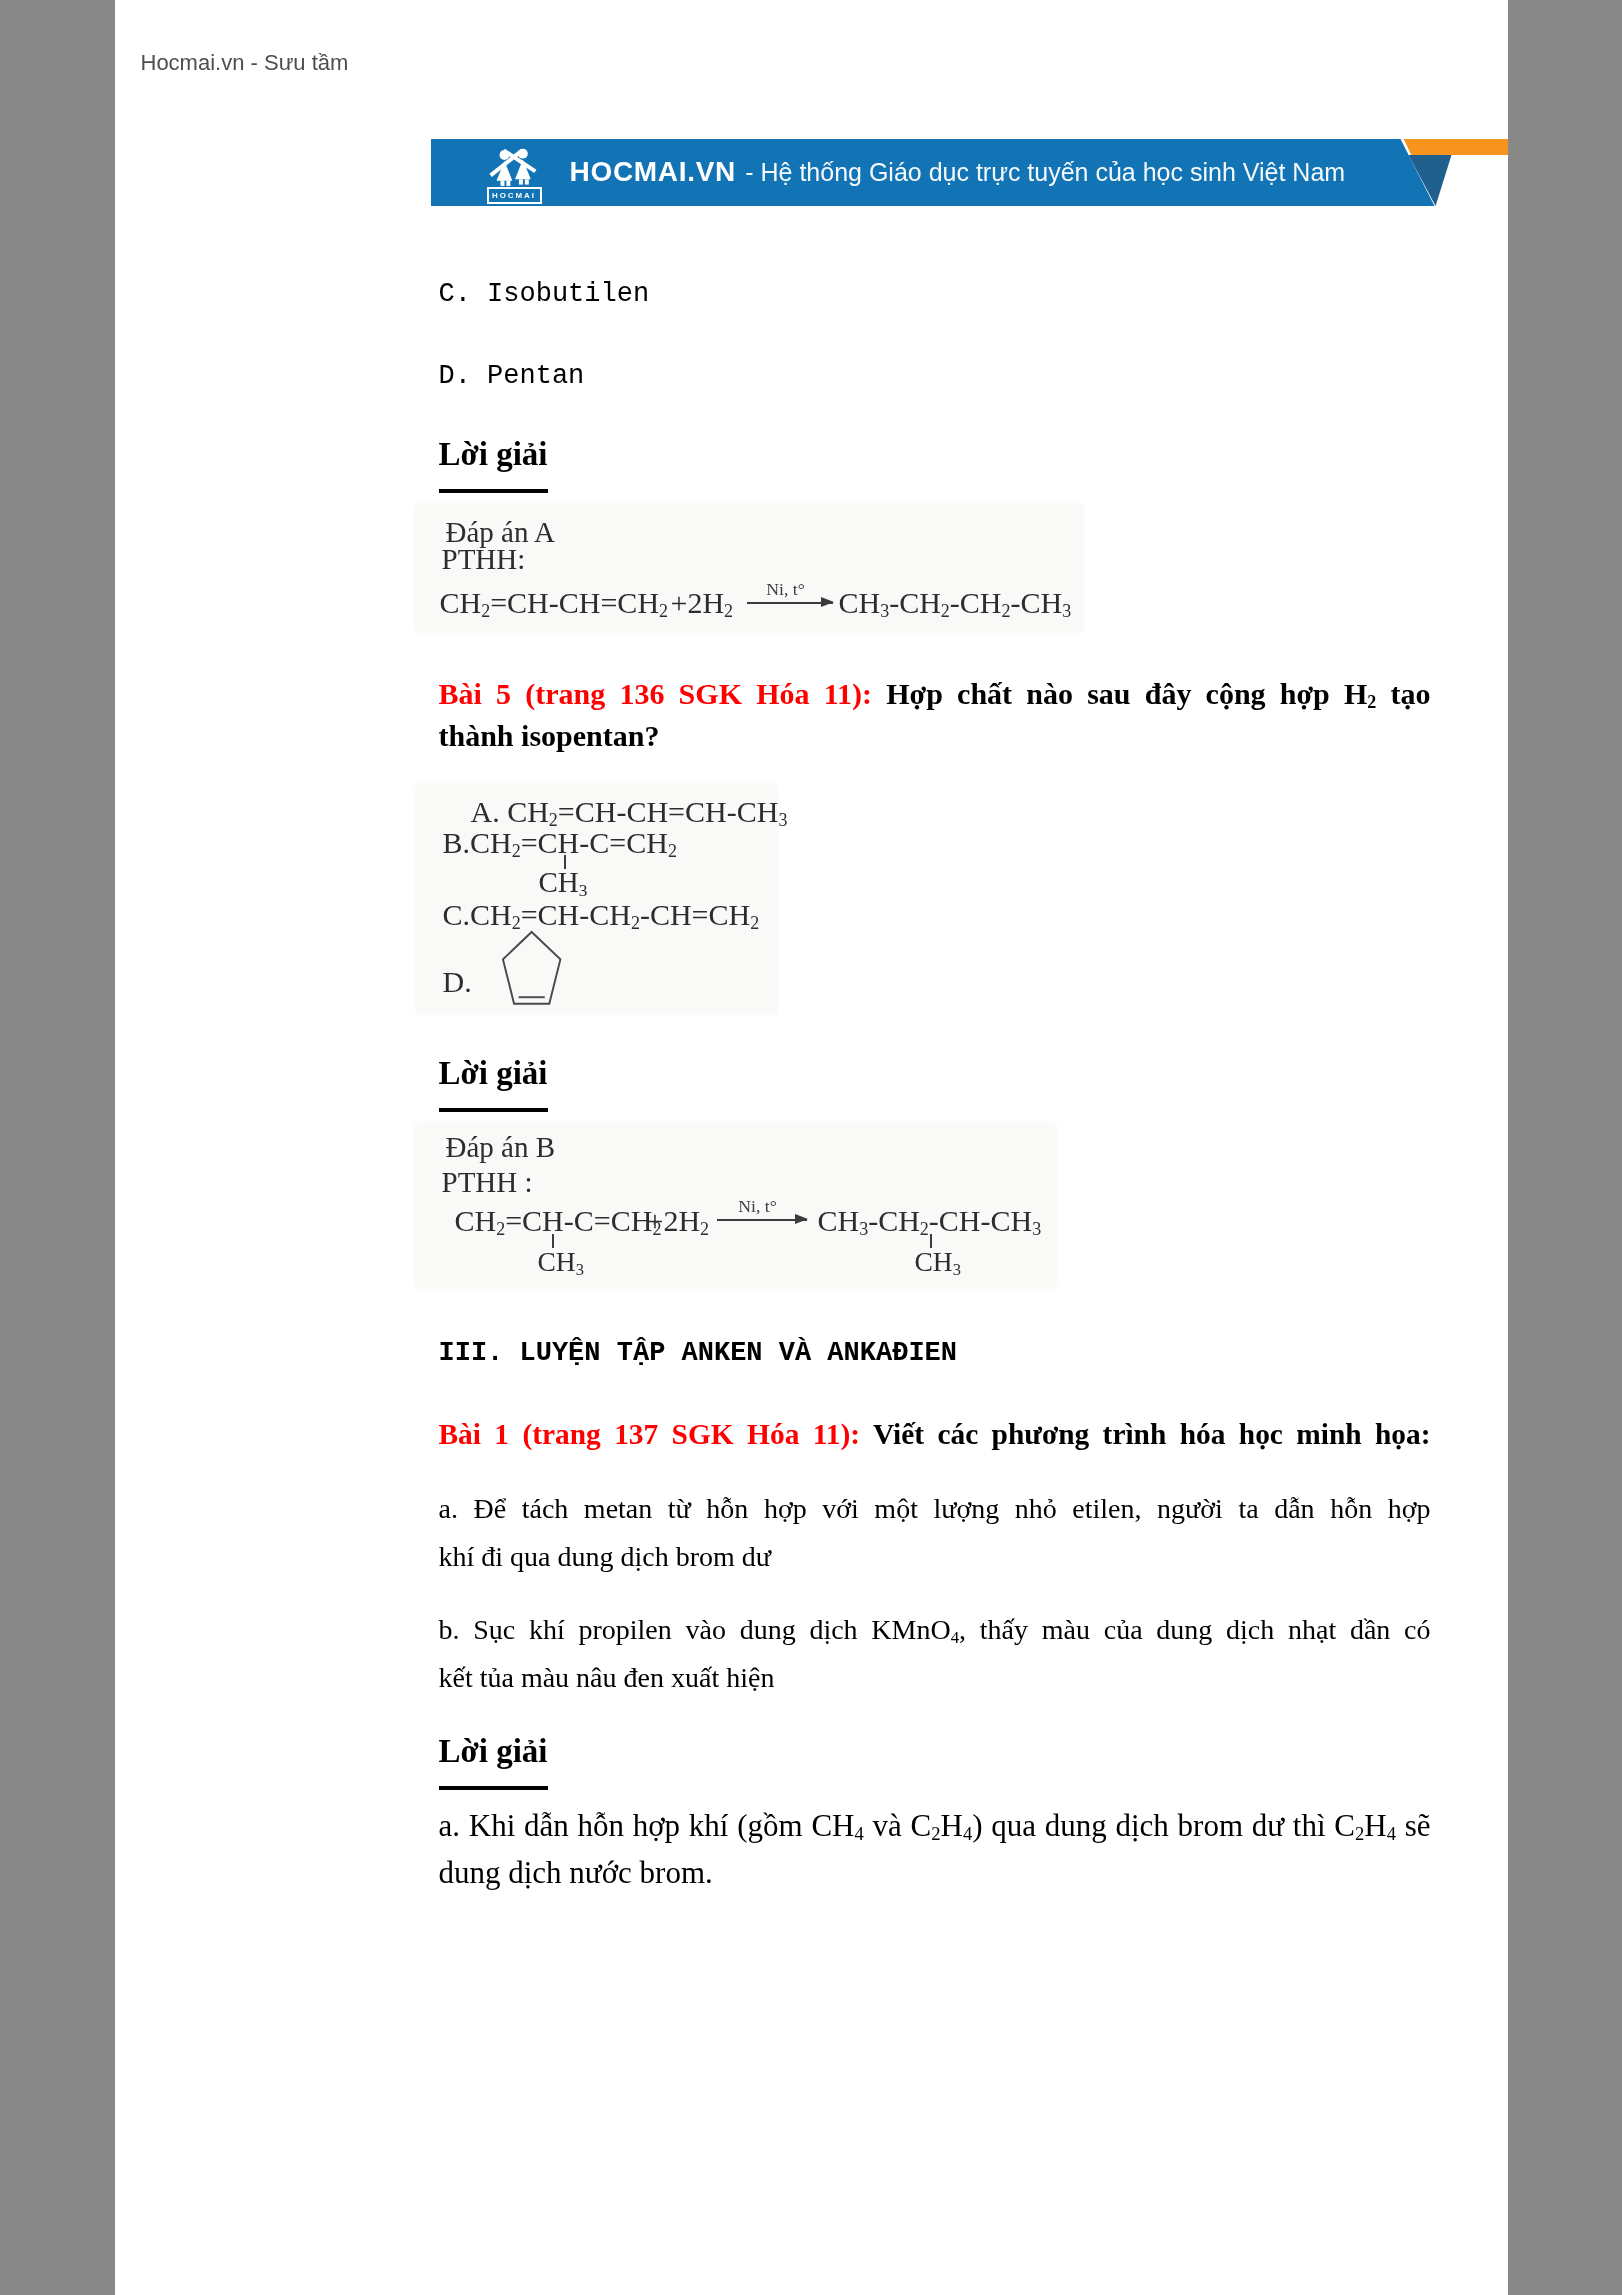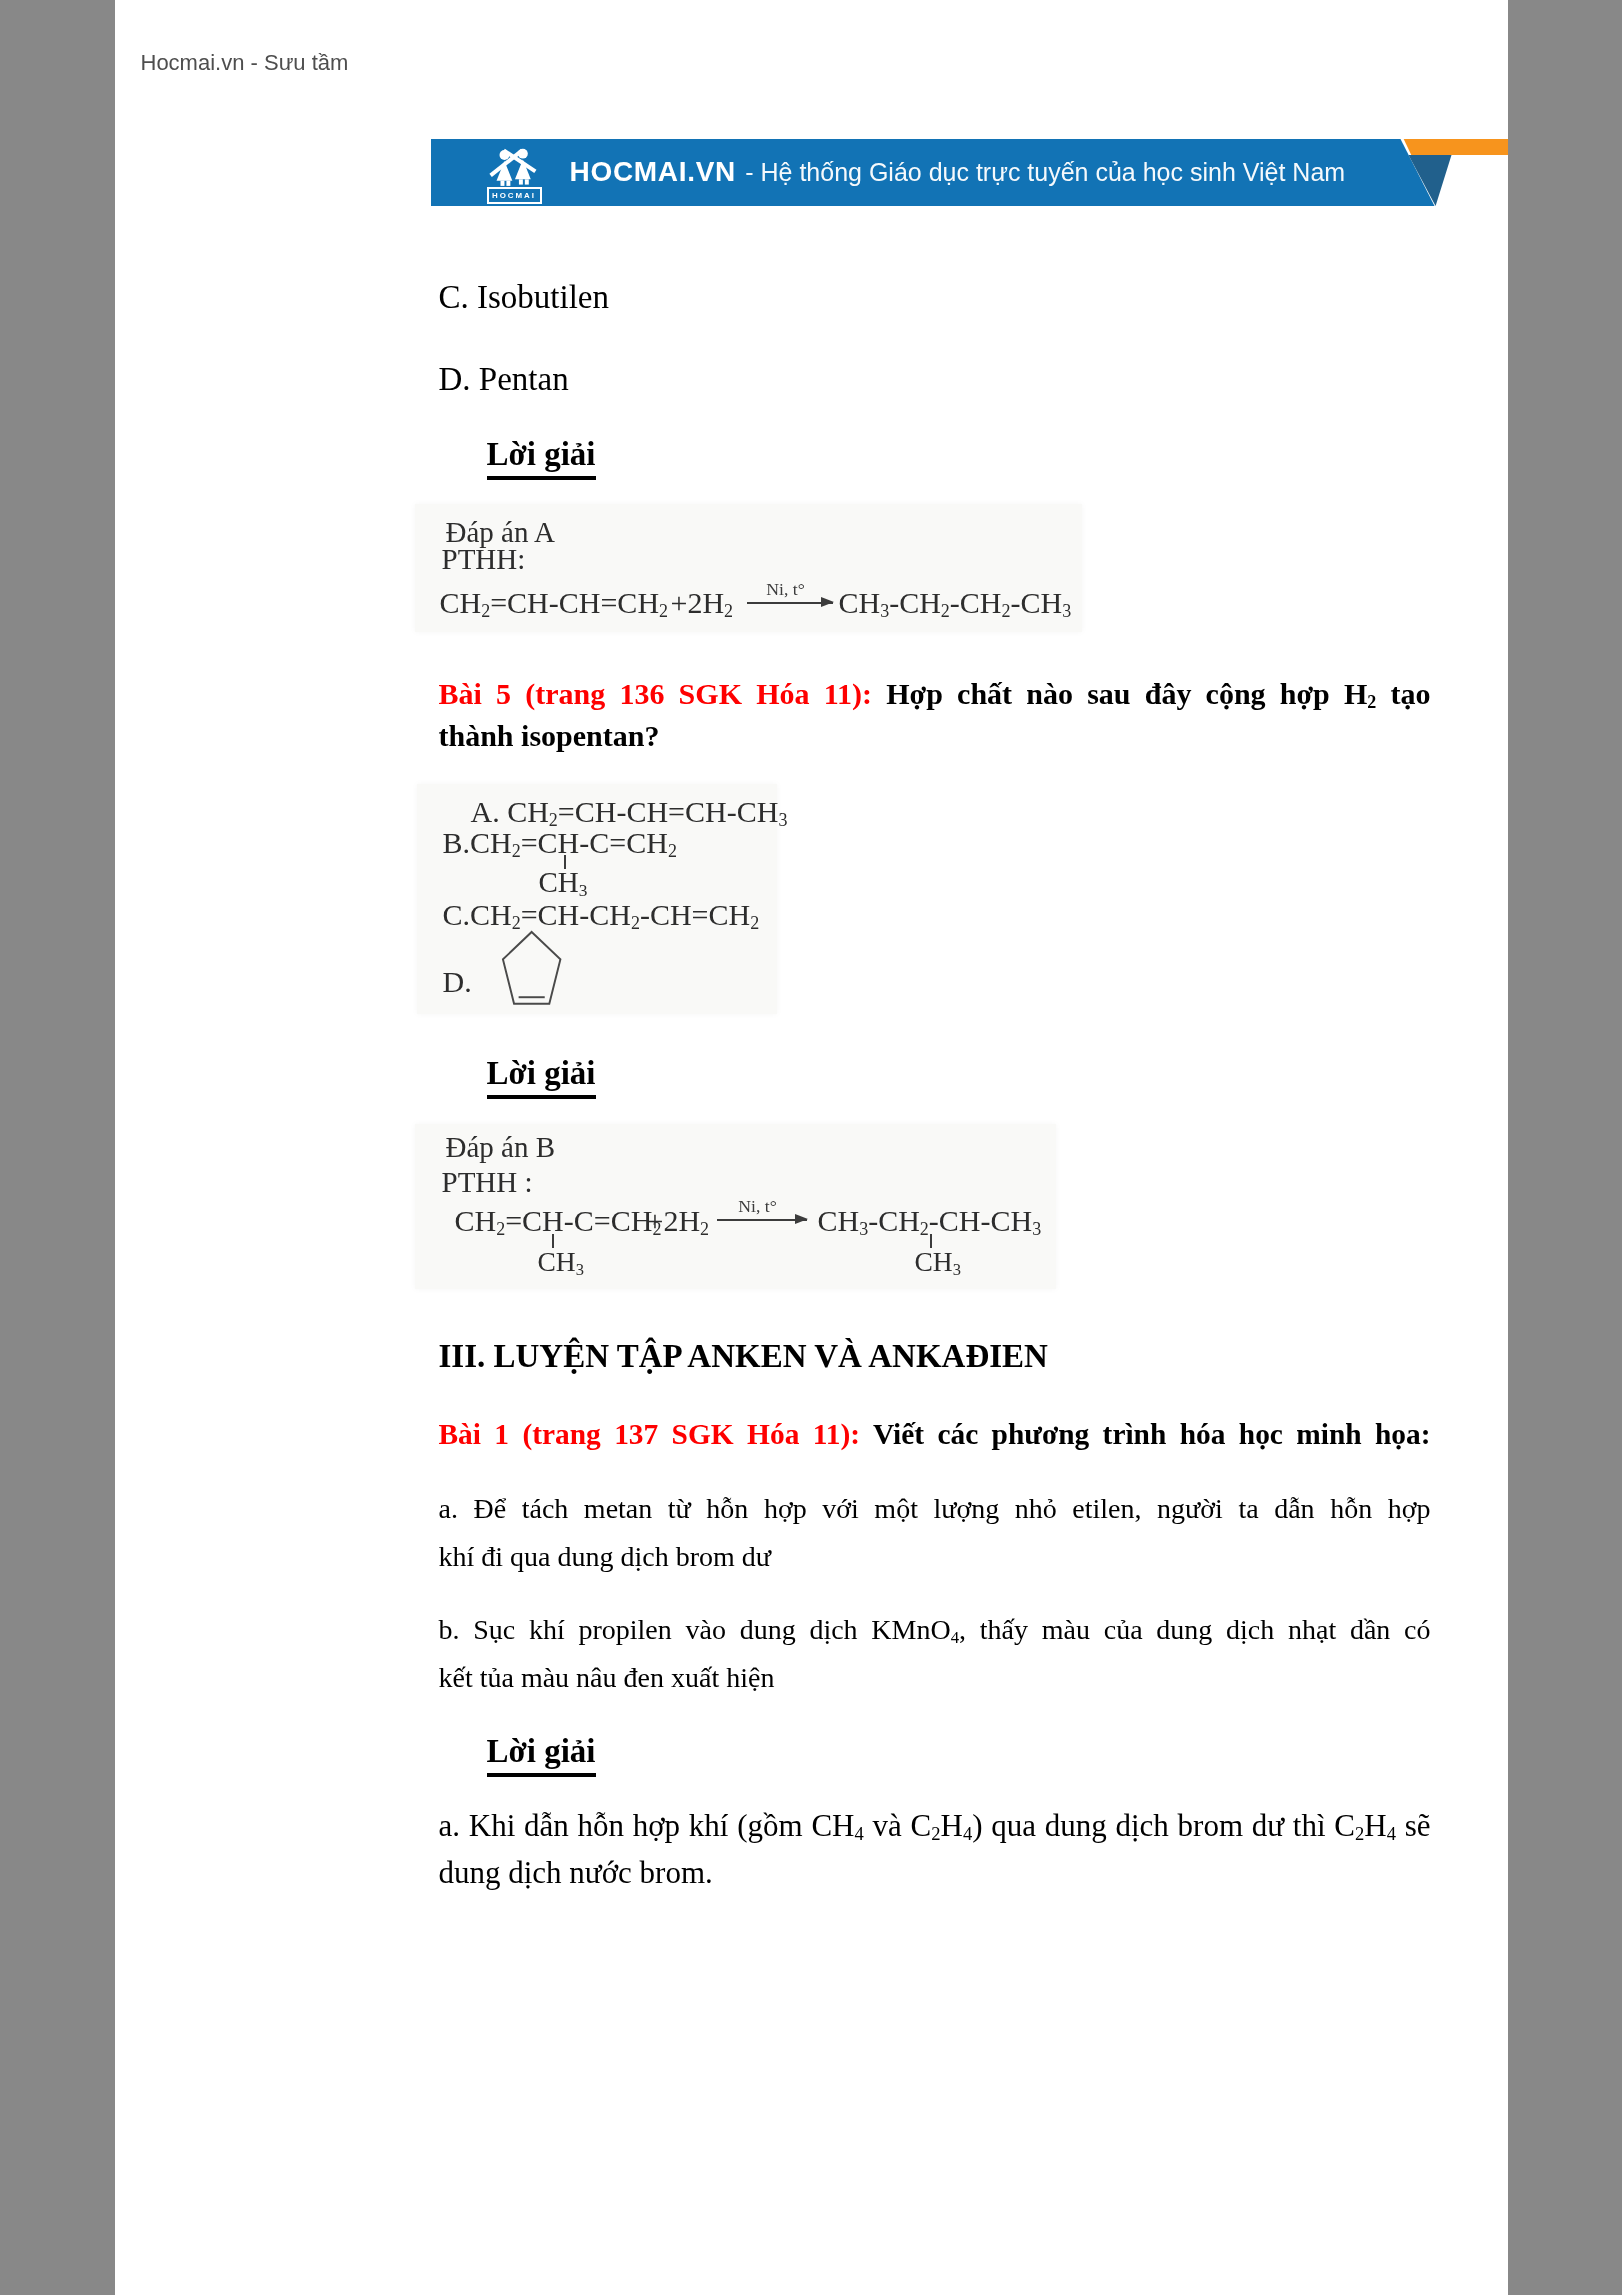--- a/index.html
+++ b/index.html
@@ -22,24 +22,24 @@
                clip-path:polygon(0 0,100% 0,63% 100%);}
   .logo-box{left:372px;top:187px;width:51px;height:13px;border:2px solid #fff;
             color:#fff;font-family:"Liberation Sans",sans-serif;font-size:7.9px;font-weight:bold;
             letter-spacing:2px;text-align:center;line-height:13px;}
   .banner-text{left:455px;top:156px;display:flex;align-items:baseline;color:#fff;
                font-family:"Liberation Sans",sans-serif;white-space:nowrap;}
   .brand{font-size:28px;font-weight:bold;letter-spacing:0.7px;}
   .tagline{font-size:25px;font-weight:300;margin-left:9.2px;opacity:.96;}
 
   
-  .t50{font-size:33px;}
+  .t50{font-size:27px;font-family:Liberation Mono, monospace;}
   .bold{font-weight:bold;}
   .red{color:#fe0000;}
-  .solhead{font-size:33px;font-weight:bold;border-bottom:4.6px solid #000;padding-bottom:3px;display:inline-block;margin-left:48px;}
+  .solhead{font-size:33px;font-weight:bold;border-bottom:4.6px solid #000;padding-bottom:16px;display:inline-block;}
   .col{width:992px;}
   .just{text-align:justify;text-align-last:justify;}
   .p-body{font-size:28px;line-height:48px;}
   .p-ans{font-size:31px;line-height:47px;}
   .h-prob{font-weight:bold;line-height:42px;}
   sub{font-size:0.6em;vertical-align:-0.22em;line-height:0;}
 
   
   .scanbg{background:#f9f9f7;box-shadow:0 0 6.5px rgba(0,0,0,0.04);}
   .scan{filter:blur(0.4px);color:#2d2d2d;}

